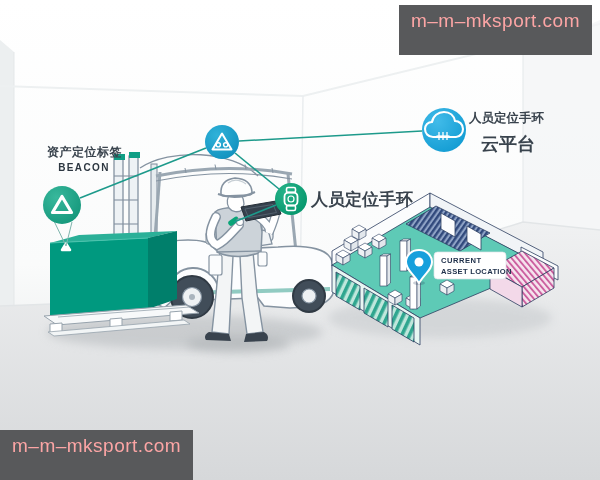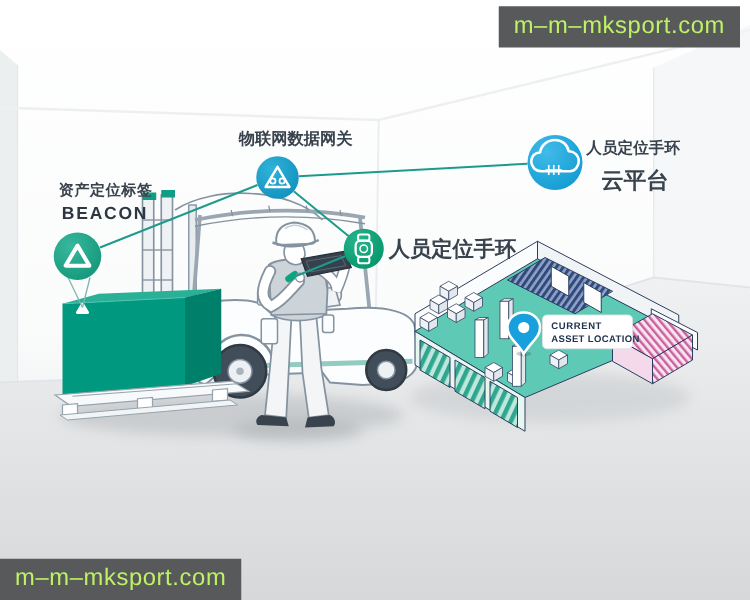--- a/index.html
+++ b/index.html
@@ -7,29 +7,29 @@
     position:relative;width:600px;height:480px;overflow:hidden;
     font-family:"Liberation Sans","DejaVu Sans",sans-serif;
     background:#ffffff;
   }
   .stage svg{position:absolute;left:0;top:0;}
   .lbl{
     position:absolute;color:#39434d;font-weight:600;line-height:1.15;
     white-space:nowrap;
   }
   .lbl-beacon-title{left:47px;top:146px;font-size:12px;letter-spacing:0.5px;}
-  .lbl-beacon-sub{left:47px;top:162px;width:74px;text-align:center;font-size:14px;
+  .lbl-beacon-sub{left:47px;top:162px;width:74px;text-align:center;font-size:10px;
     font-weight:700;letter-spacing:1.4px;color:#2d3741;}
   .lbl-gateway{left:191px;top:104px;font-size:13px;}
   .lbl-wristband{left:311px;top:190px;font-size:17px;}
   .lbl-cloud1{left:469px;top:111px;font-size:12.5px;}
   .lbl-cloud2{left:469px;top:134px;width:78px;text-align:center;font-size:18px;}
   .wm{
-    position:absolute;background:#58595b;color:#bef264;font-size:19px;
-    padding:5px 12px 6px 12px;letter-spacing:0.5px;white-space:nowrap;
+    position:absolute;background:#58595b;color:#fca5a5;font-size:19px;
+    padding:5px 12px 23px 12px;letter-spacing:0.5px;white-space:nowrap;
   }
   .wm-top{top:5px;right:8px;}
   .wm-bottom{bottom:0;left:0;}
 </style>
 </head>
 <body>
 
 <div class="stage">
 
 <svg width="600" height="480" viewBox="0 0 600 480">
@@ -309,21 +309,20 @@
         <line x1="443" y1="132" x2="443" y2="140"></line>
         <line x1="447" y1="132" x2="447" y2="140"></line>
         <line x1="436.5" y1="136" x2="449.5" y2="136"></line>
       </g>
     </g>
   </g>
 </svg>
 
   <div class="lbl lbl-beacon-title">资产定位标签</div>
   <div class="lbl lbl-beacon-sub">BEACON</div>
-  <div class="lbl lbl-gateway">物联网数据网关</div>
   <div class="lbl lbl-wristband">人员定位手环</div>
   <div class="lbl lbl-cloud1">人员定位手环</div>
   <div class="lbl lbl-cloud2">云平台</div>
 
   <div class="wm wm-top">m–m–mksport.com</div>
   <div class="wm wm-bottom">m–m–mksport.com</div>
 
 </div>
 
 </body></html>

